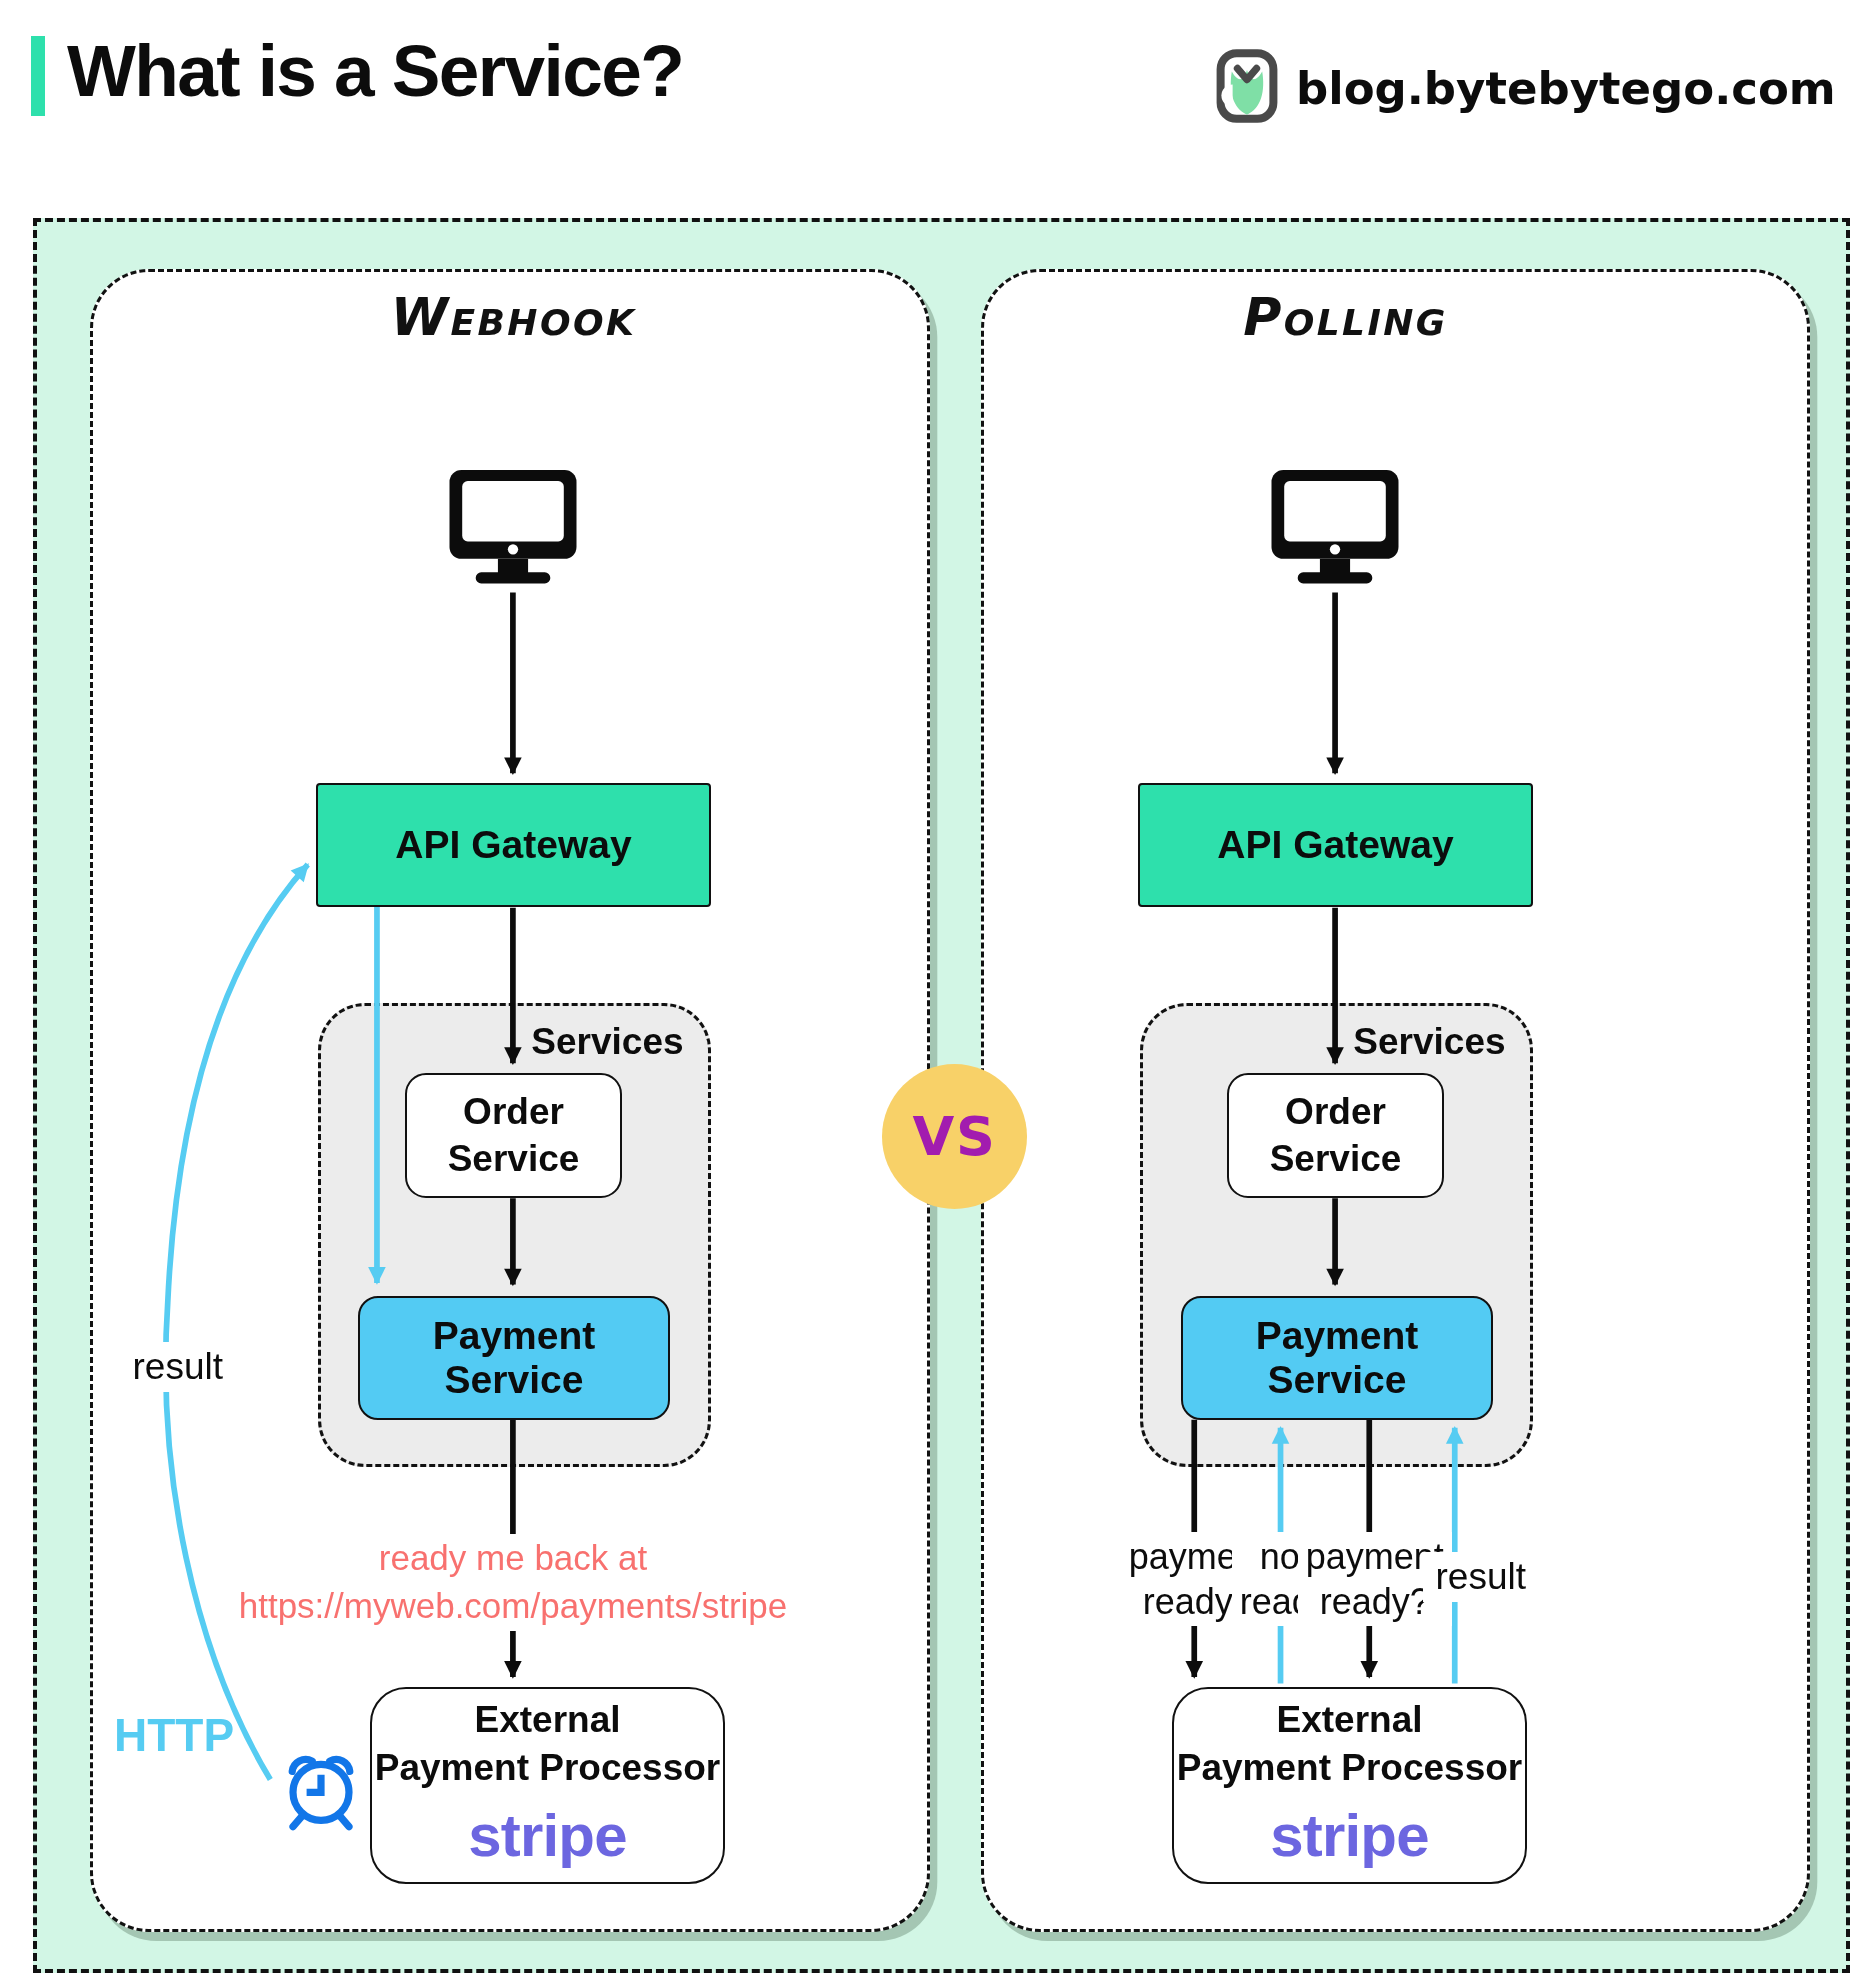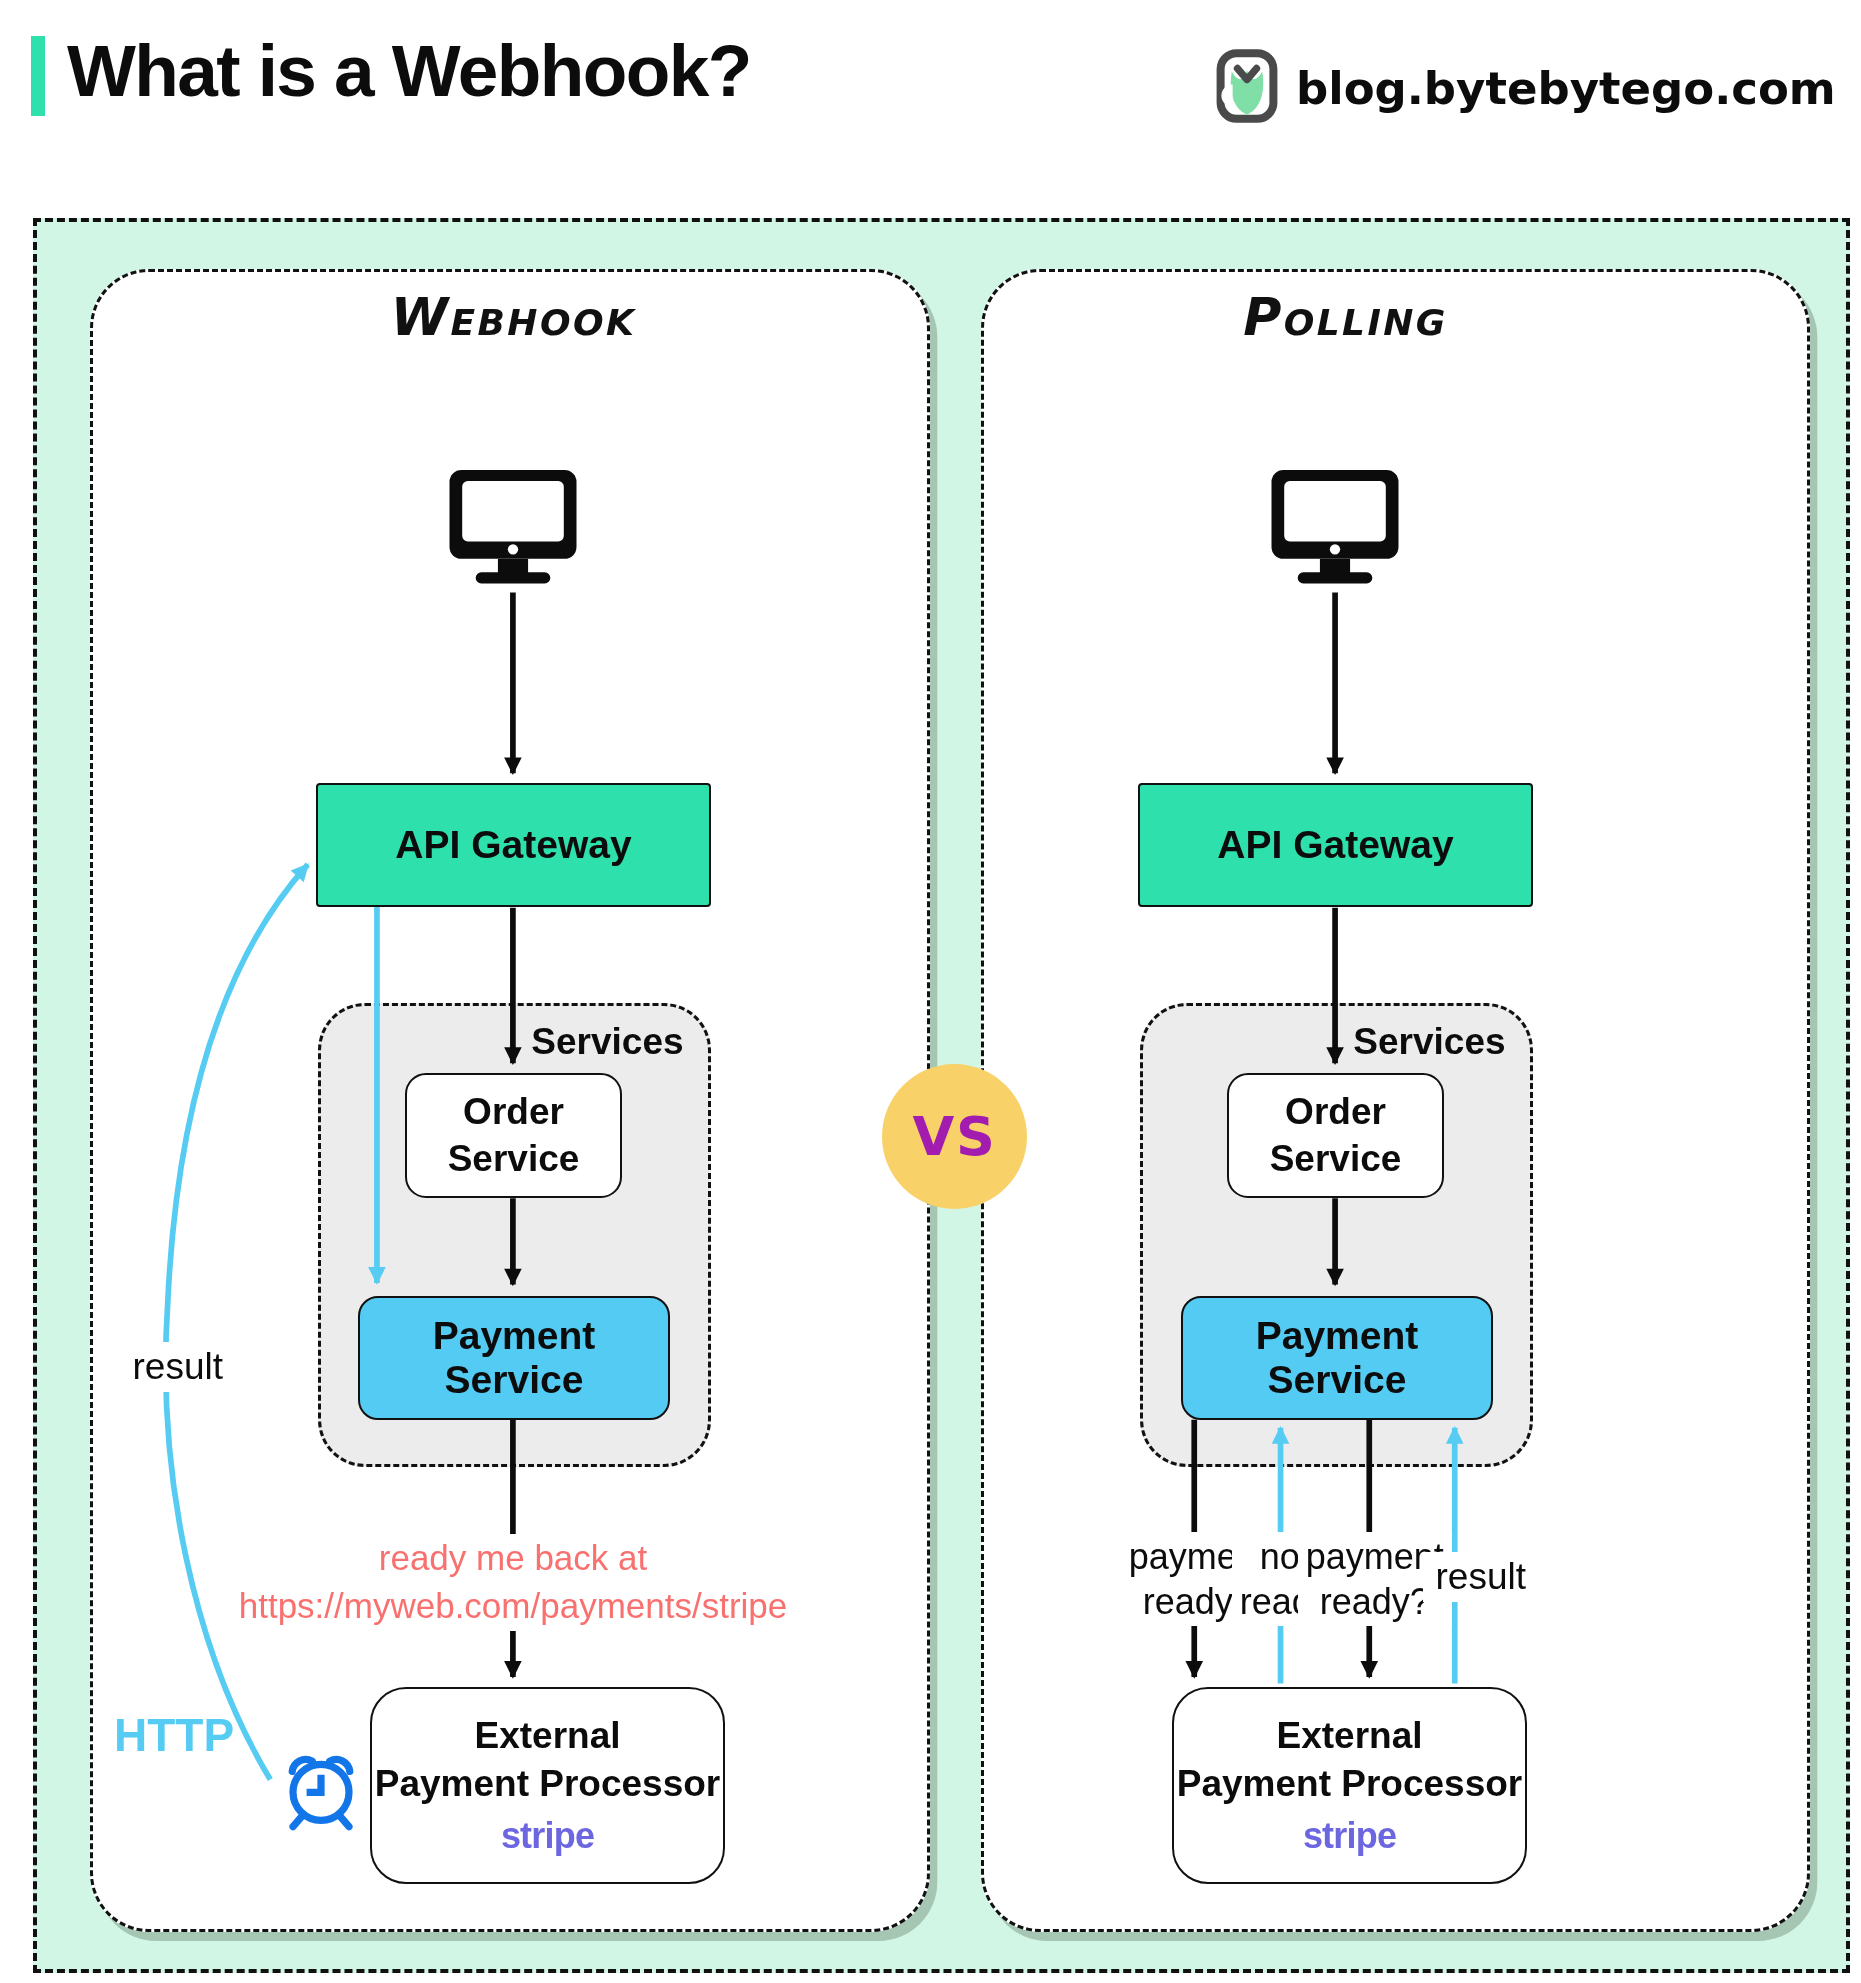--- a/index.html
+++ b/index.html
@@ -29,42 +29,42 @@
   .node{border:2.4px solid #111;box-sizing:border-box;display:flex;flex-direction:column;
         align-items:center;justify-content:center;font-weight:bold;color:#0c0c0c;
         background:#fff;z-index:4;text-align:center;}
   .gateway{background:#2ee0ac;border-radius:4px;font-size:39px;}
   .services-box{background:#ececec;border:3.3px dashed #111;border-radius:47px;
                 box-sizing:border-box;z-index:2;}
   .services-tag{position:absolute;top:14.7px;right:24.4px;font-size:37px;font-weight:bold;color:#0c0c0c;}
   .order{border-radius:21px;font-size:37px;line-height:1.25;}
   .payment{background:#53cbf3;border-radius:20px;font-size:39px;}
   .external{border-radius:36px;font-size:37px;line-height:1.3;}
-  .stripe-word{font-size:36px;font-weight:bold;color:#6c66e0;letter-spacing:-0.8px;margin-top:4.9px;}
+  .stripe-word{font-size:60px;font-weight:bold;color:#6c66e0;letter-spacing:-0.8px;margin-top:4.9px;}
 
   
   .line-label{background:#fff;text-align:center;font-size:36px;line-height:1.26;
               color:#0c0c0c;z-index:5;padding:1.6px 3.3px;}
   .note{left:218px;top:1534px;width:590px;text-align:center;background:#fff;color:#f8716f;
         font-size:35px;line-height:1.38;z-index:5;}
   .http-label{left:114px;top:1708px;font-size:46px;font-weight:bold;color:#56ccf2;z-index:5;}
   .vs-badge{left:882px;top:1064px;width:145px;height:145px;border-radius:50%;
             background:#f8d168;display:flex;align-items:center;justify-content:center;
             font-size:54px;font-weight:bold;font-family:"DejaVu Sans",sans-serif;
             letter-spacing:1.6px;z-index:6;color:#a21caf;}
 
   svg.wires{left:0;top:0;width:1861px;height:1983px;z-index:3;pointer-events:none;}
 </style>
 </head>
 <body>
 
 <div class="page">
 
   <div class="abs accent-bar"></div>
-  <div class="abs page-title">What is a Webhook?</div>
+  <div class="abs page-title">What is a Service?</div>
 
   <svg class="abs logo" viewBox="0 0 80 96">
     <rect x="7" y="7" width="66" height="82" rx="20" fill="#ffffff" stroke="#4a4a4a" stroke-width="10"></rect>
     <path d="M40 84 C22 76 17 54 21 30 C29 44 36 42 40 28 C44 42 51 44 59 30 C63 54 58 76 40 84 Z" fill="#7fdfa6"></path>
     <path d="M28 26 L40 40 L52 26" fill="none" stroke="#4a4a4a" stroke-width="9" stroke-linecap="round" stroke-linejoin="round"></path>
     <path d="M22 46 A14 14 0 0 0 22 74" fill="#ffffff"></path>
   </svg>
   <div class="abs site-name">blog.bytebytego.com</div>
 
   <div class="abs board"></div>

